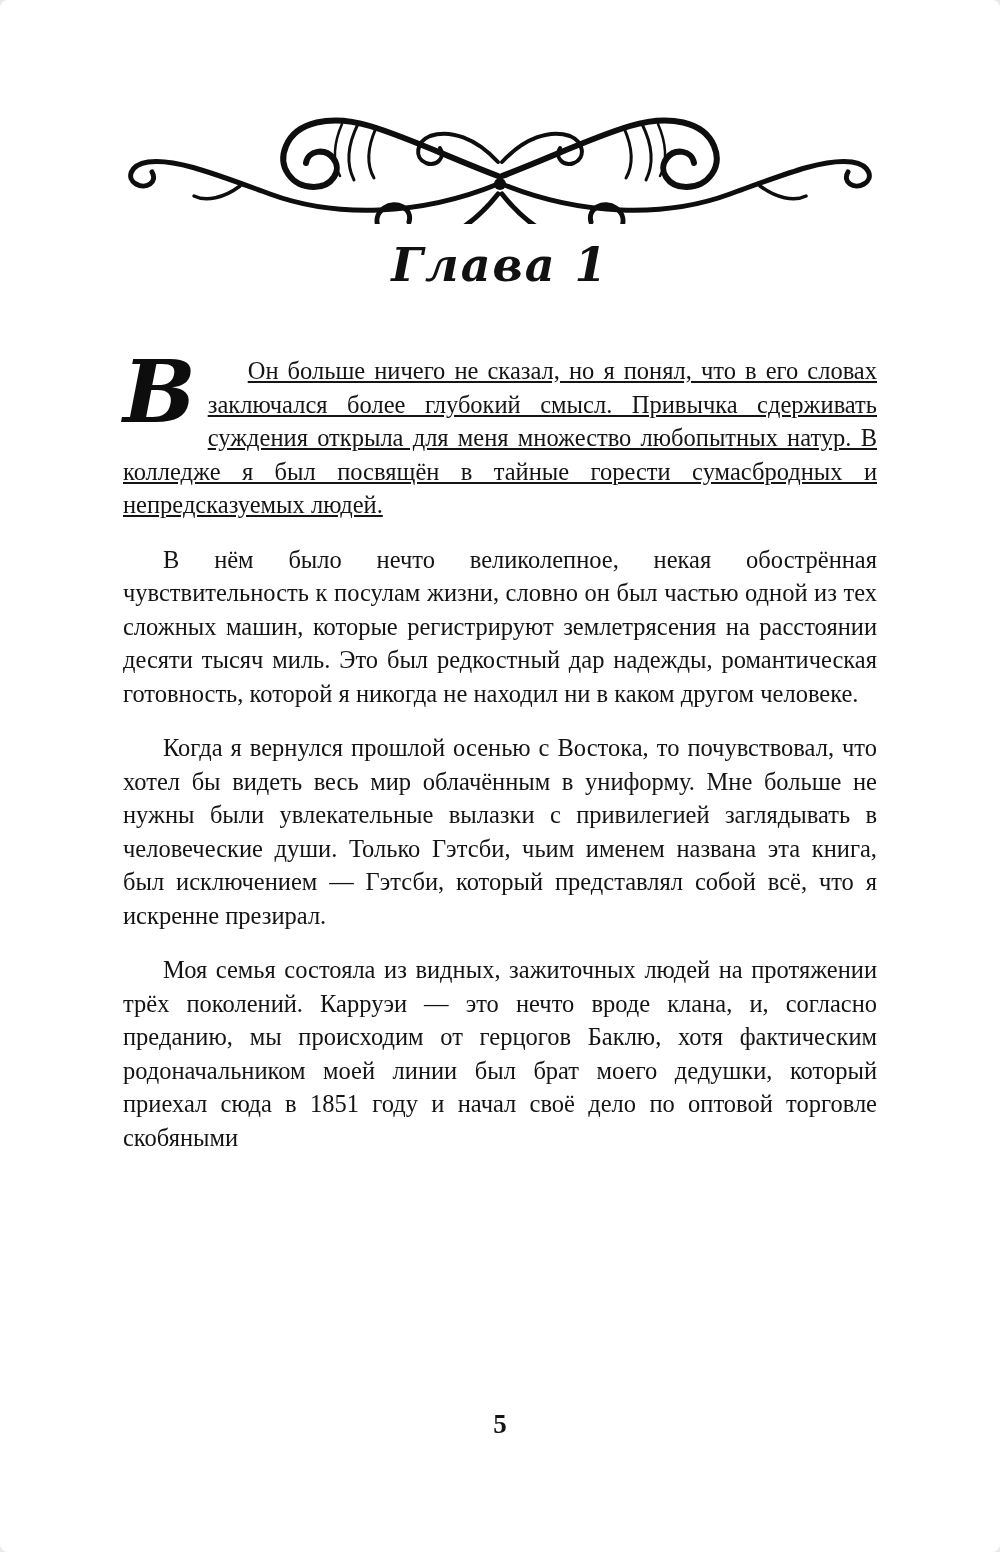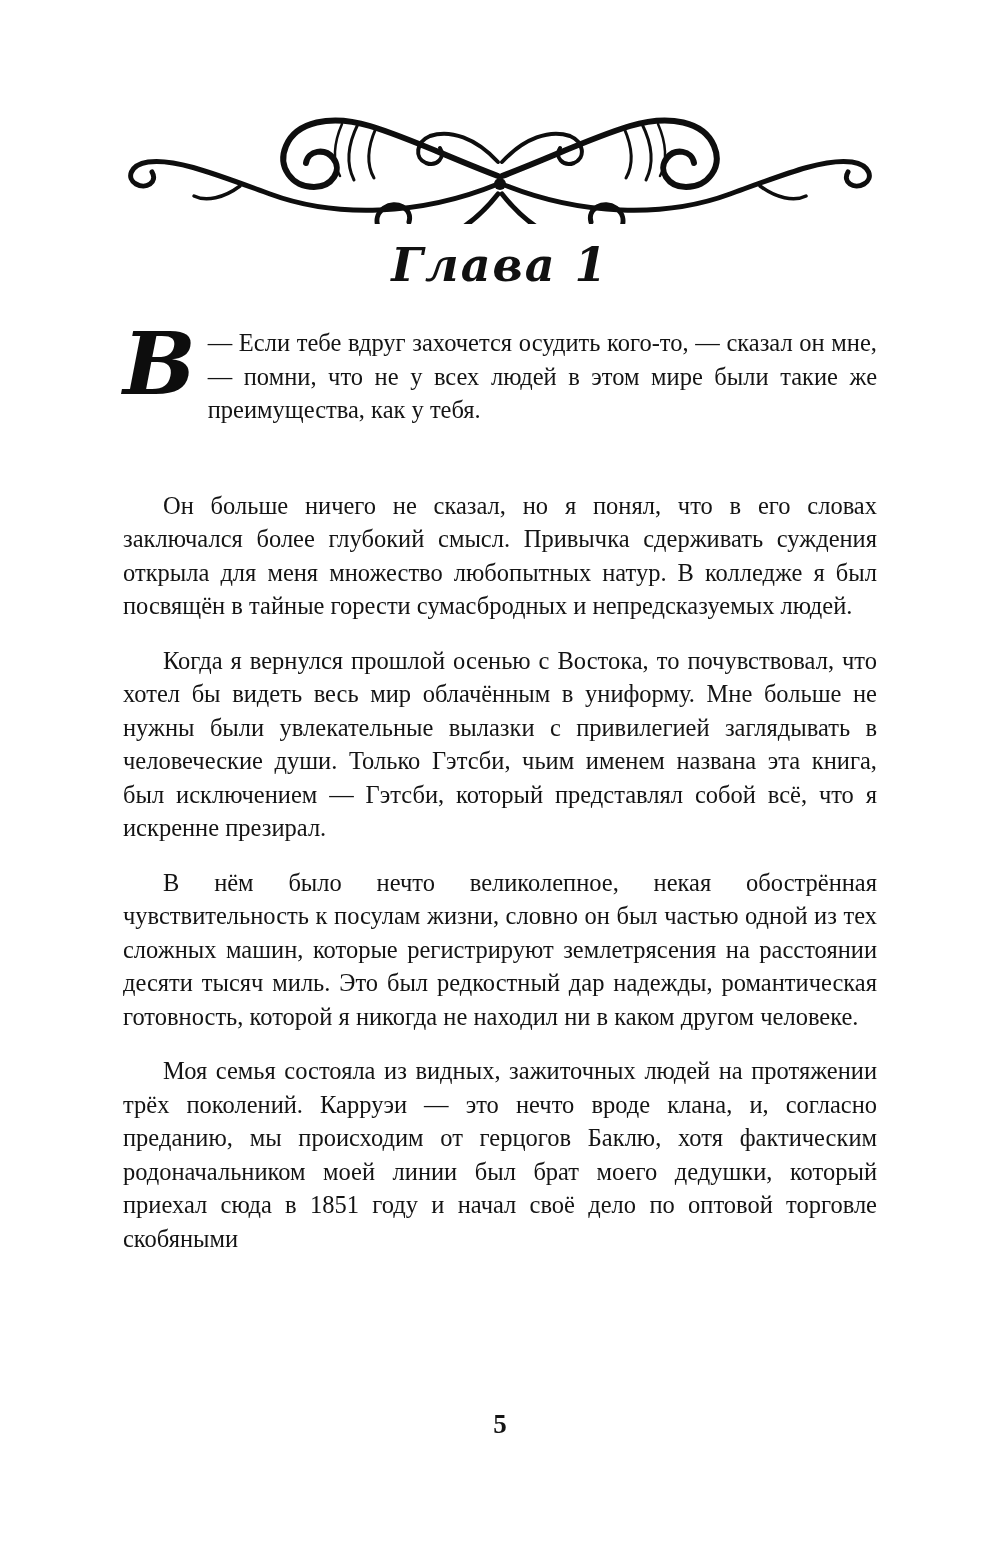--- a/index.html
+++ b/index.html
@@ -6,20 +6,21 @@
   html, body { margin: 0; padding: 0; background: #e9e9e9; }
   .page {
     width: 1000px;
     height: 1552px;
     margin: 0 auto;
     background: #ffffff;
     position: relative;
     color: #141414;
     font-family: "Liberation Serif", serif;
     overflow: hidden;
+    border-radius: 8px;
   }
   .ornament-wrap {
     display: flex;
     justify-content: center;
     padding-top: 66px;
   }
   .chapter-title {
     text-align: center;
     font-family: "DejaVu Serif", serif;
     font-style: italic;
@@ -46,20 +47,21 @@
     line-height: 60px;
     padding: 8px 12px 2px 0;
     color: #0d0d0d;
   }
   .para {
     text-indent: 40px;
     margin-top: 21px !important;
   }
   .scene-break {
     margin-top: 62px !important;
+    text-decoration: underline;
   }
   .opening-line { }
   .page-number {
     position: absolute;
     left: 0;
     right: 0;
     bottom: 112px;
     text-align: center;
     font-size: 27px;
     font-weight: bold;
@@ -99,27 +101,26 @@
   </div>
 
   <div class="chapter-title">Глава 1</div>
 
   <div class="text-block">
 
     <p>
       <span class="dropcap">В</span>
     </p>
 
-    <p>— Если тебе вдруг захочется осудить кого-то, — сказал он мне, — помни, что не у всех людей в этом мире были такие же преимущества, как у тебя.</p>
 
     <p class="para scene-break">Он больше ничего не сказал, но я понял, что в его словах заключался более глубокий смысл. Привычка сдерживать суждения открыла для меня множество любопытных натур. В колледже я был посвящён в тайные горести сумасбродных и непредсказуемых людей.</p>
 
+    <p class="para">В нём было нечто великолепное, некая обострённая чувствительность к посулам жизни, словно он был частью одной из тех сложных машин, которые регистрируют землетрясения на расстоянии десяти тысяч миль. Это был редкостный дар надежды, романтическая готовность, которой я никогда не находил ни в каком другом человеке.</p>
+
     <p class="para">Когда я вернулся прошлой осенью с Востока, то почувствовал, что хотел бы видеть весь мир облачённым в униформу. Мне больше не нужны были увлекательные вылазки с привилегией заглядывать в человеческие души. Только Гэтсби, чьим именем названа эта книга, был исключением — Гэтсби, который представлял собой всё, что я искренне презирал.</p>
-
-    <p class="para">В нём было нечто великолепное, некая обострённая чувствительность к посулам жизни, словно он был частью одной из тех сложных машин, которые регистрируют землетрясения на расстоянии десяти тысяч миль. Это был редкостный дар надежды, романтическая готовность, которой я никогда не находил ни в каком другом человеке.</p>
 
     <p class="para">Моя семья состояла из видных, зажиточных людей на протяжении трёх поколений. Карруэи — это нечто вроде клана, и, согласно преданию, мы происходим от герцогов Баклю, хотя фактическим родоначальником моей линии был брат моего дедушки, который приехал сюда в 1851 году и начал своё дело по оптовой торговле скобяными</p>
 
   </div>
 
   <div class="page-number">5</div>
 
 </div>
 
 </body></html>

